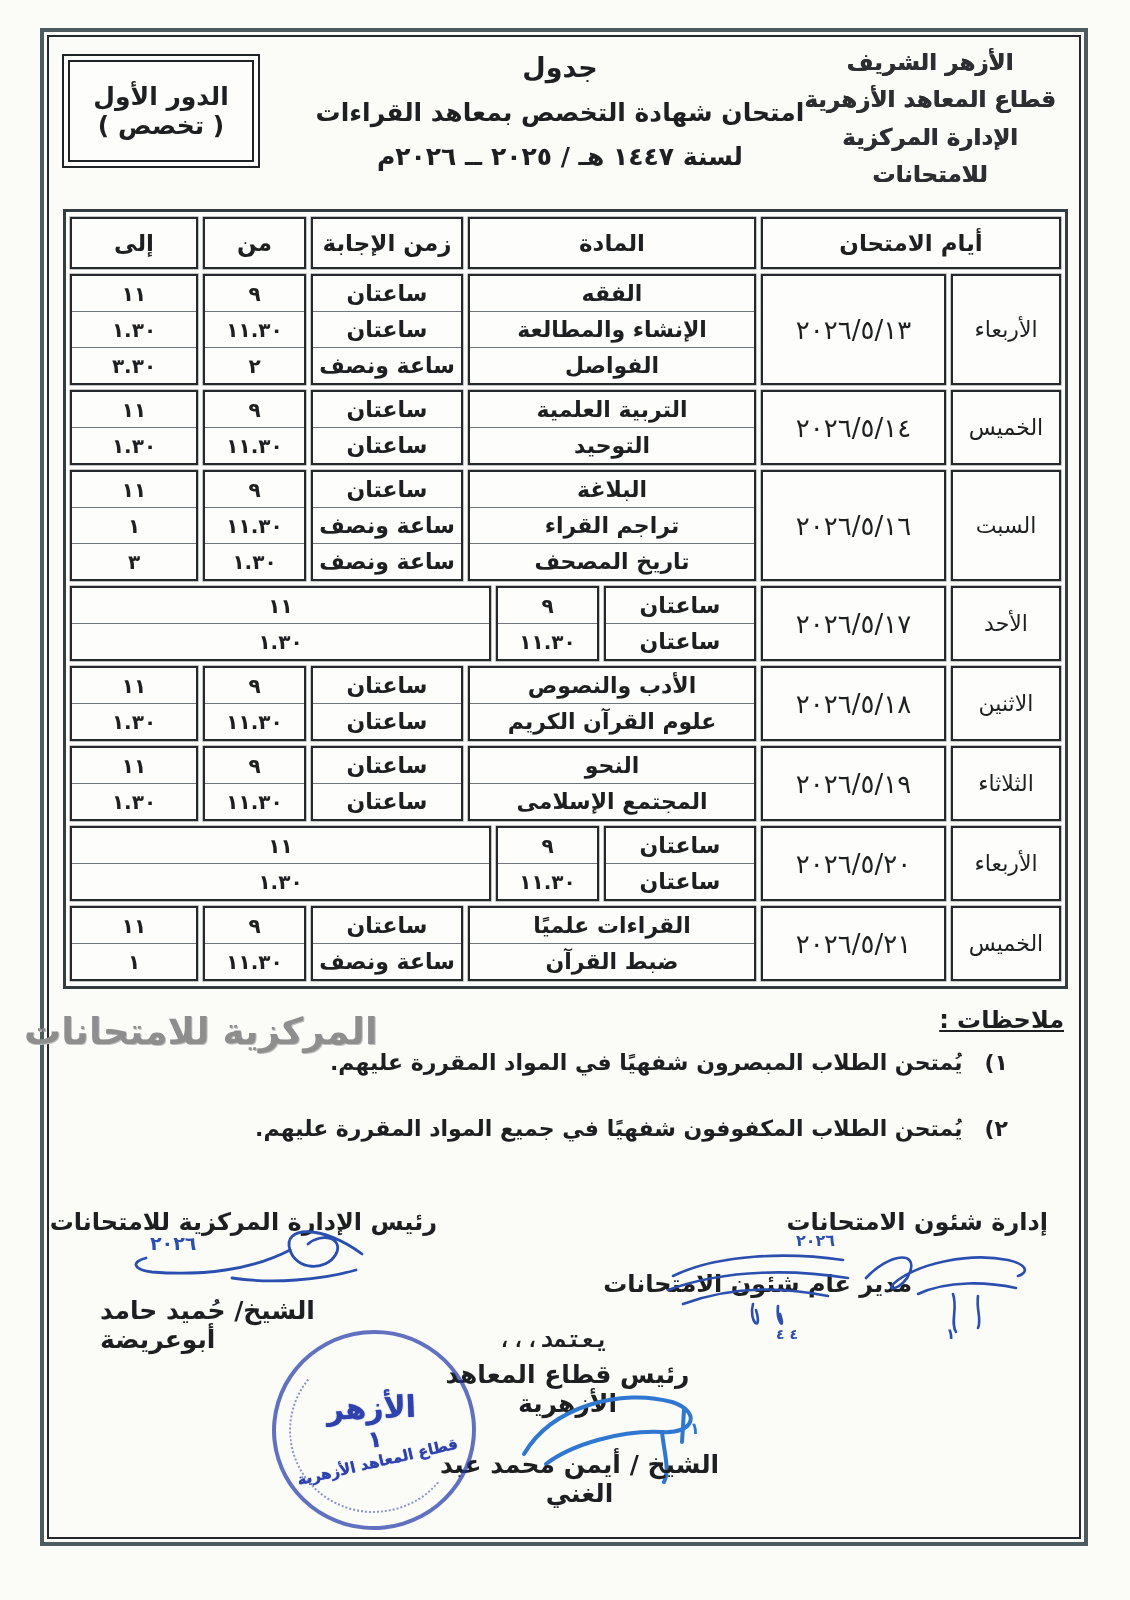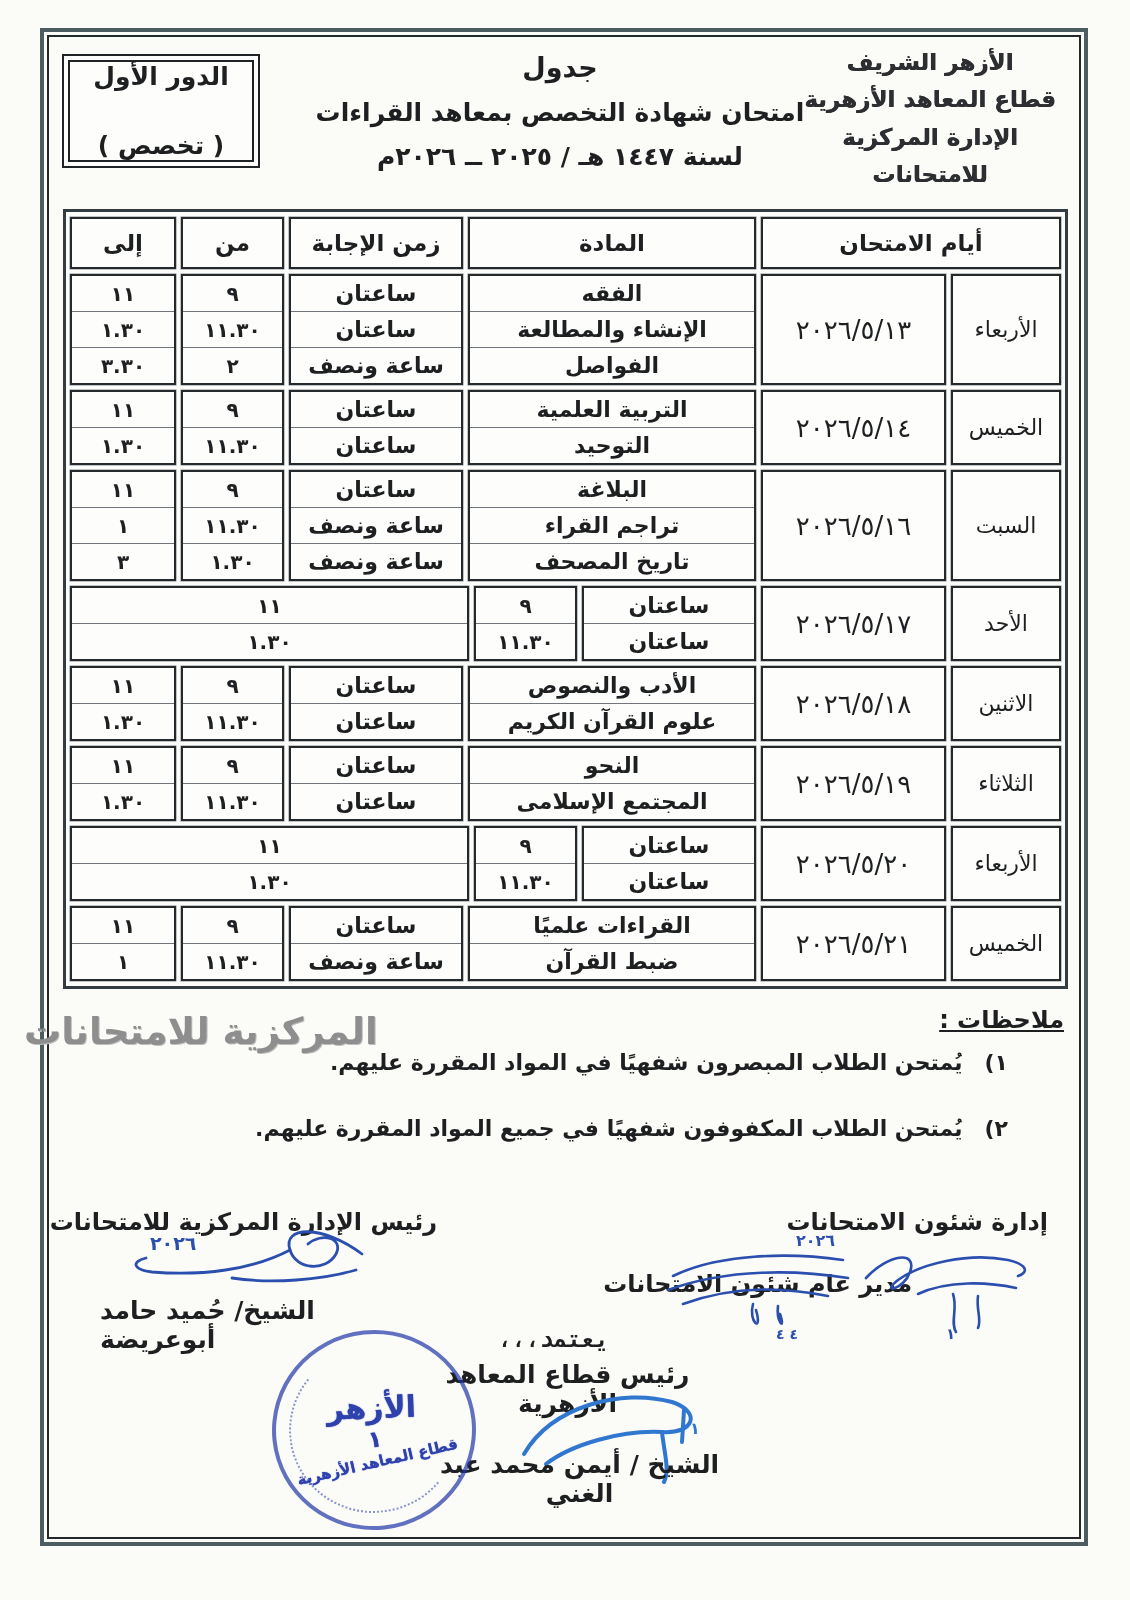--- a/index.html
+++ b/index.html
@@ -17,34 +17,34 @@
     font-weight:bold;font-size:23px;line-height:1.62;color:#2c2e31;
     text-shadow:0.5px 0 #2c2e31;direction:rtl;}
   .titleblock{position:absolute;left:315px;top:52px;width:490px;text-align:center;
     font-weight:bold;direction:rtl;}
   .title1{font-size:27px;letter-spacing:4px;}
   .title2{font-size:25px;margin-top:15px;}
   .title3{font-size:25px;margin-top:15px;}
   .roundbox{position:absolute;left:62px;top:54px;width:198px;height:114px;
     border:2px solid #202325;padding:4px;box-sizing:border-box;background:#fdfdfc;}
   .roundbox-inner{width:100%;height:100%;border:2px solid #202325;box-sizing:border-box;
-    display:flex;flex-direction:column;justify-content:space-between;align-items:center;
+    display:flex;flex-direction:column;justify-content:center;align-items:center;
     font-weight:bold;font-size:25px;direction:rtl;}
   
   .examtable{position:absolute;left:63px;top:209px;width:1005px;
     border:3px solid #333c40;padding:5px 4px;box-sizing:border-box;direction:rtl;
     background:#fcfcfa;}
   .trow-head{display:flex;gap:5px;margin-bottom:5px;}
   .box{border:2px solid #26292c;background:#fdfdfc;box-sizing:border-box;
     box-shadow:0 0 0 0.6px #9aa0a2;}
   .hbox{height:52px;display:flex;align-items:center;justify-content:center;
     font-weight:bold;font-size:23px;}
   .c-days{width:300px;}
   .c-sub{width:288px;}
-  .c-dur{width:174px;}
+  .c-dur{width:152px;}
   .c-from{width:103px;}
   .c-to{flex:1;}
   .c-day{width:110px;}
   .c-date{width:185px;}
   .block{display:flex;gap:5px;margin-bottom:5px;}
   .block:last-child{margin-bottom:0;}
   .day-cell,.date-cell{display:flex;align-items:center;justify-content:center;font-weight:normal;text-align:center;}
   .day-cell{font-size:22px;}
   .date-cell{font-size:26px;letter-spacing:1px;}
   .colbox{display:flex;flex-direction:column;}

